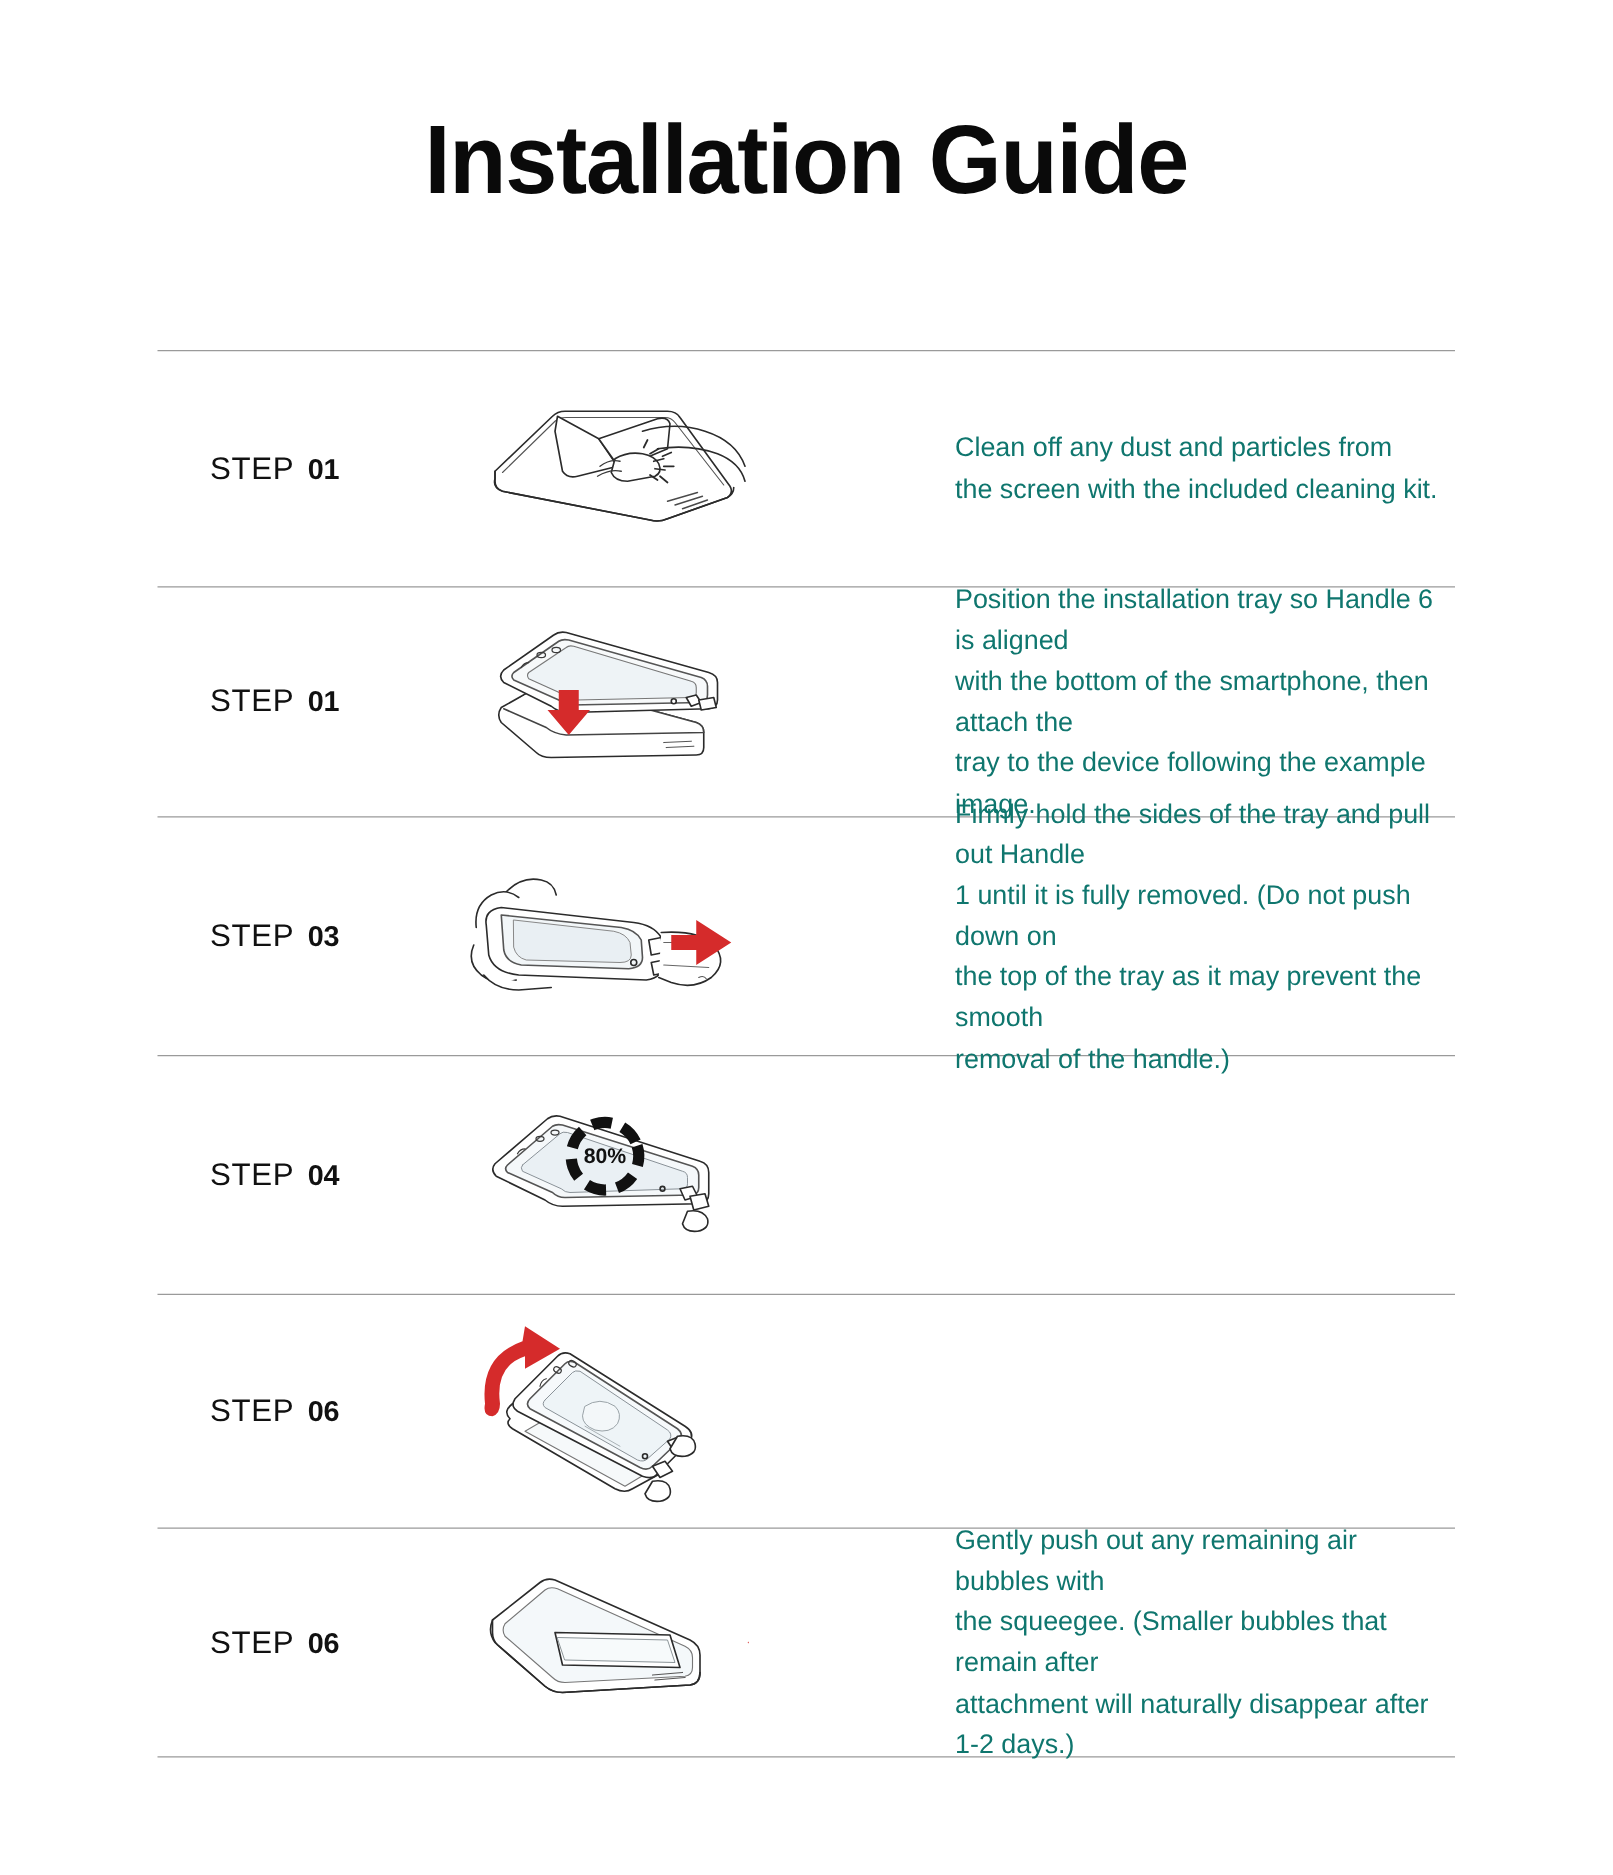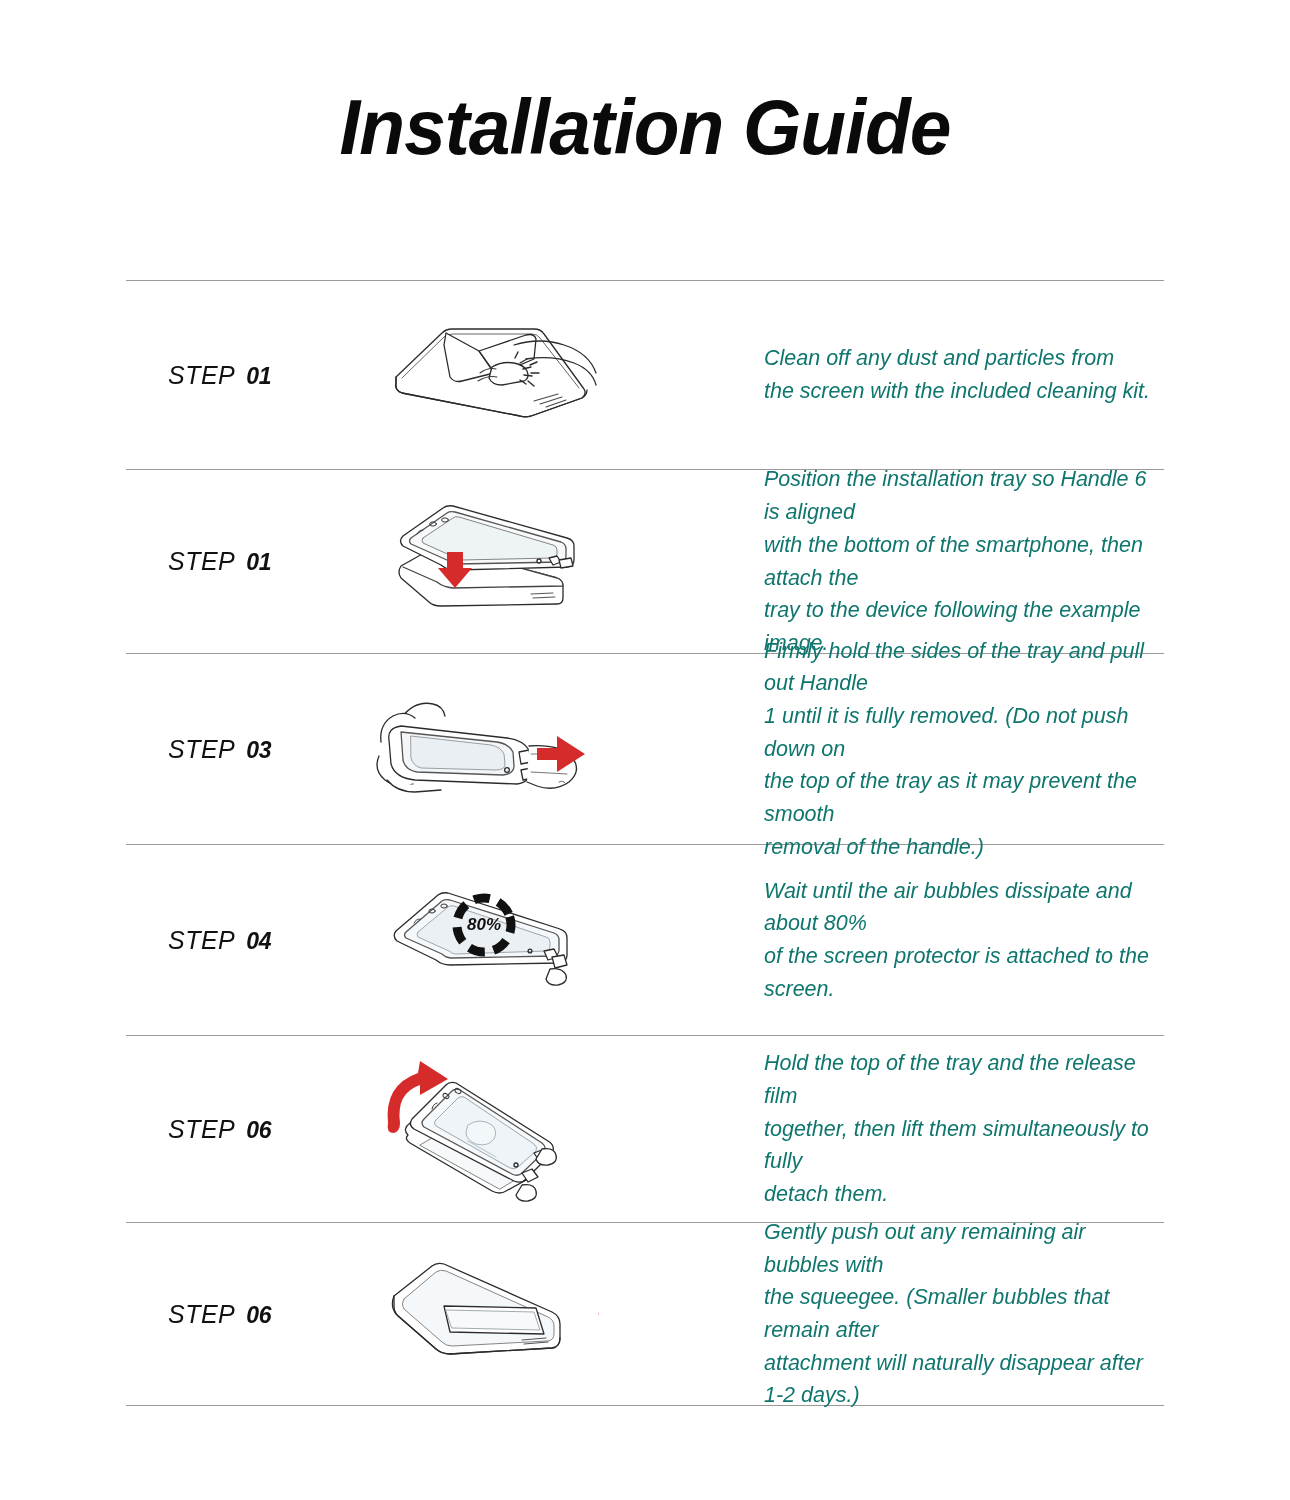--- a/index.html
+++ b/index.html
@@ -3,21 +3,21 @@
 <meta charset="utf-8">
 <style>
   * { box-sizing: border-box; margin: 0; padding: 0; }
   html, body {
     width: 1290px; height: 1500px;
     background: #ffffff;
     font-family: "Liberation Sans", sans-serif;
     color: #1a1a1a;
     overflow: hidden;
   }
-  .page { position: relative; width: 1290px; height: 1088px; font-style: italic; }
+  .page { position: relative; width: 1290px; height: 1088px; }
 
   .title {
     position: absolute;
     top: 82px; left: 0; width: 1290px;
     text-align: center;
     font-family: "Liberation Sans", sans-serif;
     font-weight: bold;
     font-size: 78px;
     letter-spacing: -1px;
     color: #0a0a0a;
@@ -221,22 +221,20 @@
             <path d="M166 96 Q178 94 182 102 Q184 110 174 112 Q164 113 162 106 Z" fill="#ffffff"></path>
             <circle cx="146" cy="78" r="1.9"></circle>
           </g>
 
           <g>
             <circle cx="100" cy="52" r="27" fill="none" stroke="#111111" stroke-width="9" stroke-dasharray="16 9" stroke-linecap="butt" transform="rotate(-18 100 52)"></circle>
           </g>
           <text x="100" y="57" text-anchor="middle" font-family="Liberation Sans, sans-serif" font-size="17" font-weight="bold" fill="#111111">80%</text>
         </svg>
       </div>
-      <div class="step-text">Wait until the air bubbles dissipate and about 80%
-of the screen protector is attached to the screen.</div>
     </div>
 
     <div class="divider"></div>
 
     <div class="step-row h5">
       <div class="step-label">
         <span>STEP</span><span class="num">06</span>
       </div>
       <div class="step-art">
         <svg width="230" height="160" viewBox="0 0 230 160">
@@ -261,23 +259,20 @@
             <path d="M146 136 Q158 134 160 142 Q162 150 152 152 Q142 153 140 146 Z" fill="#ffffff"></path>
             <circle cx="140" cy="116" r="2"></circle>
             <path d="M92 92 L120 108" stroke="#aab2b6" stroke-width="0.8"></path>
           </g>
 
           <g>
             <path d="M12 74 Q8 36 42 24 L44 12 L72 30 L44 46 L44 36 Q20 44 24 74 Q24 82 18 84 Q10 84 12 74 Z" fill="#d52b2b"></path>
           </g>
         </svg>
       </div>
-      <div class="step-text">Hold the top of the tray and the release film
-together, then lift them simultaneously to fully
-detach them.</div>
     </div>
 
     <div class="divider"></div>
 
     <div class="step-row h6">
       <div class="step-label">
         <span>STEP</span><span class="num">06</span>
       </div>
       <div class="step-art">
         <svg width="215" height="125" viewBox="0 0 215 125">

